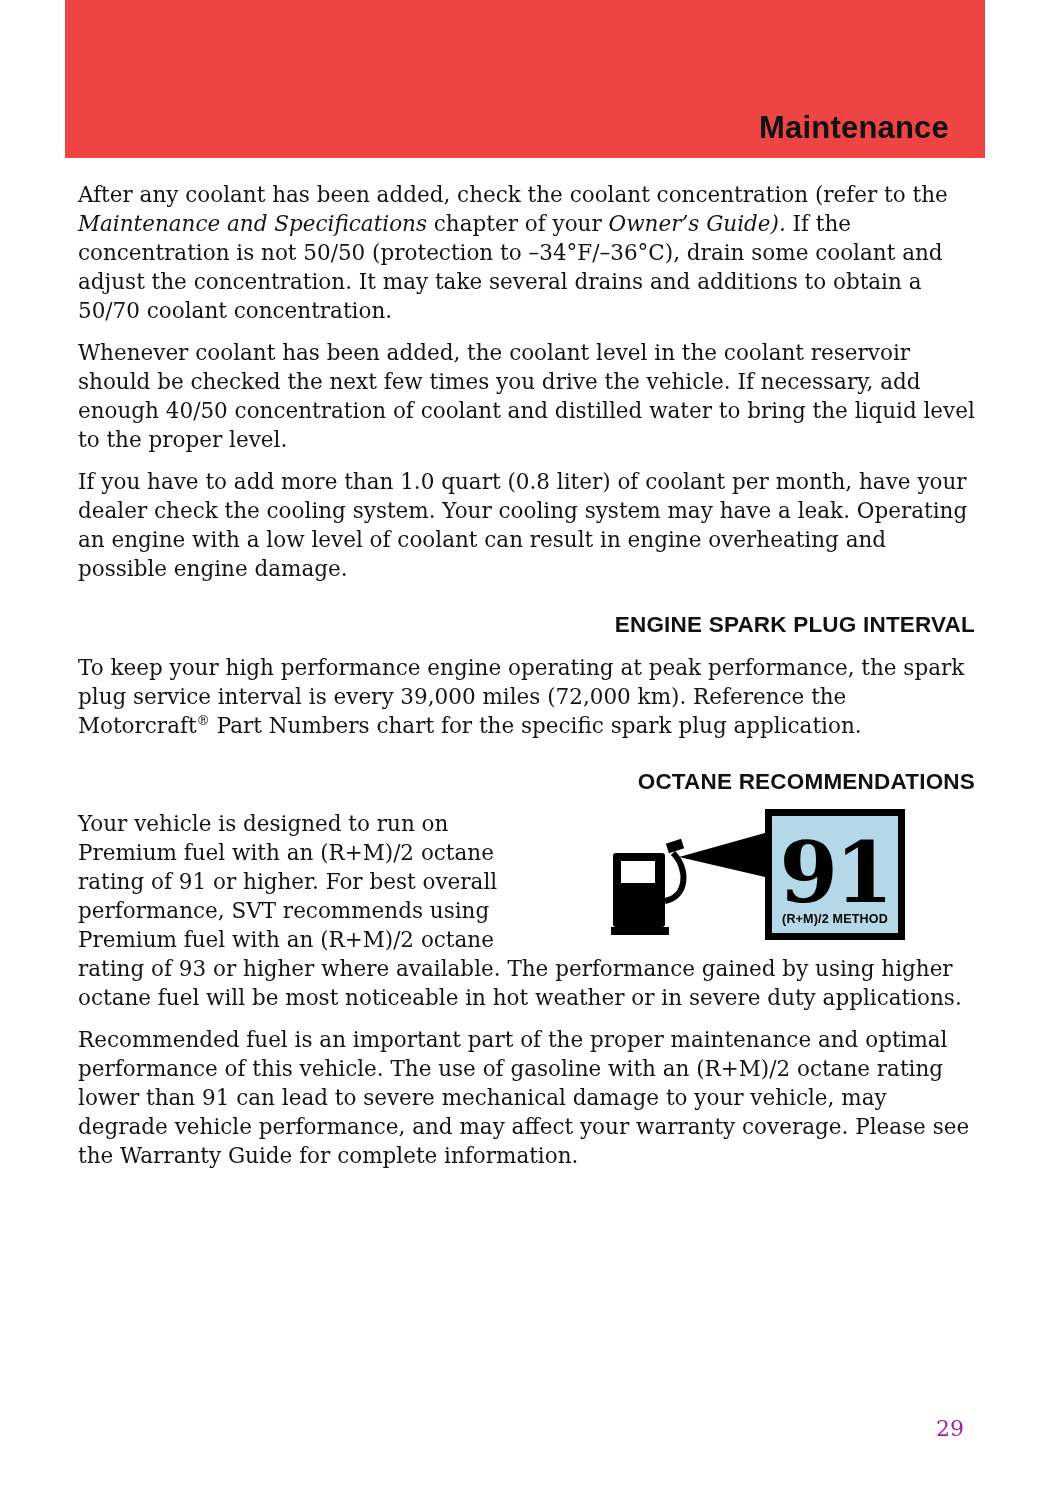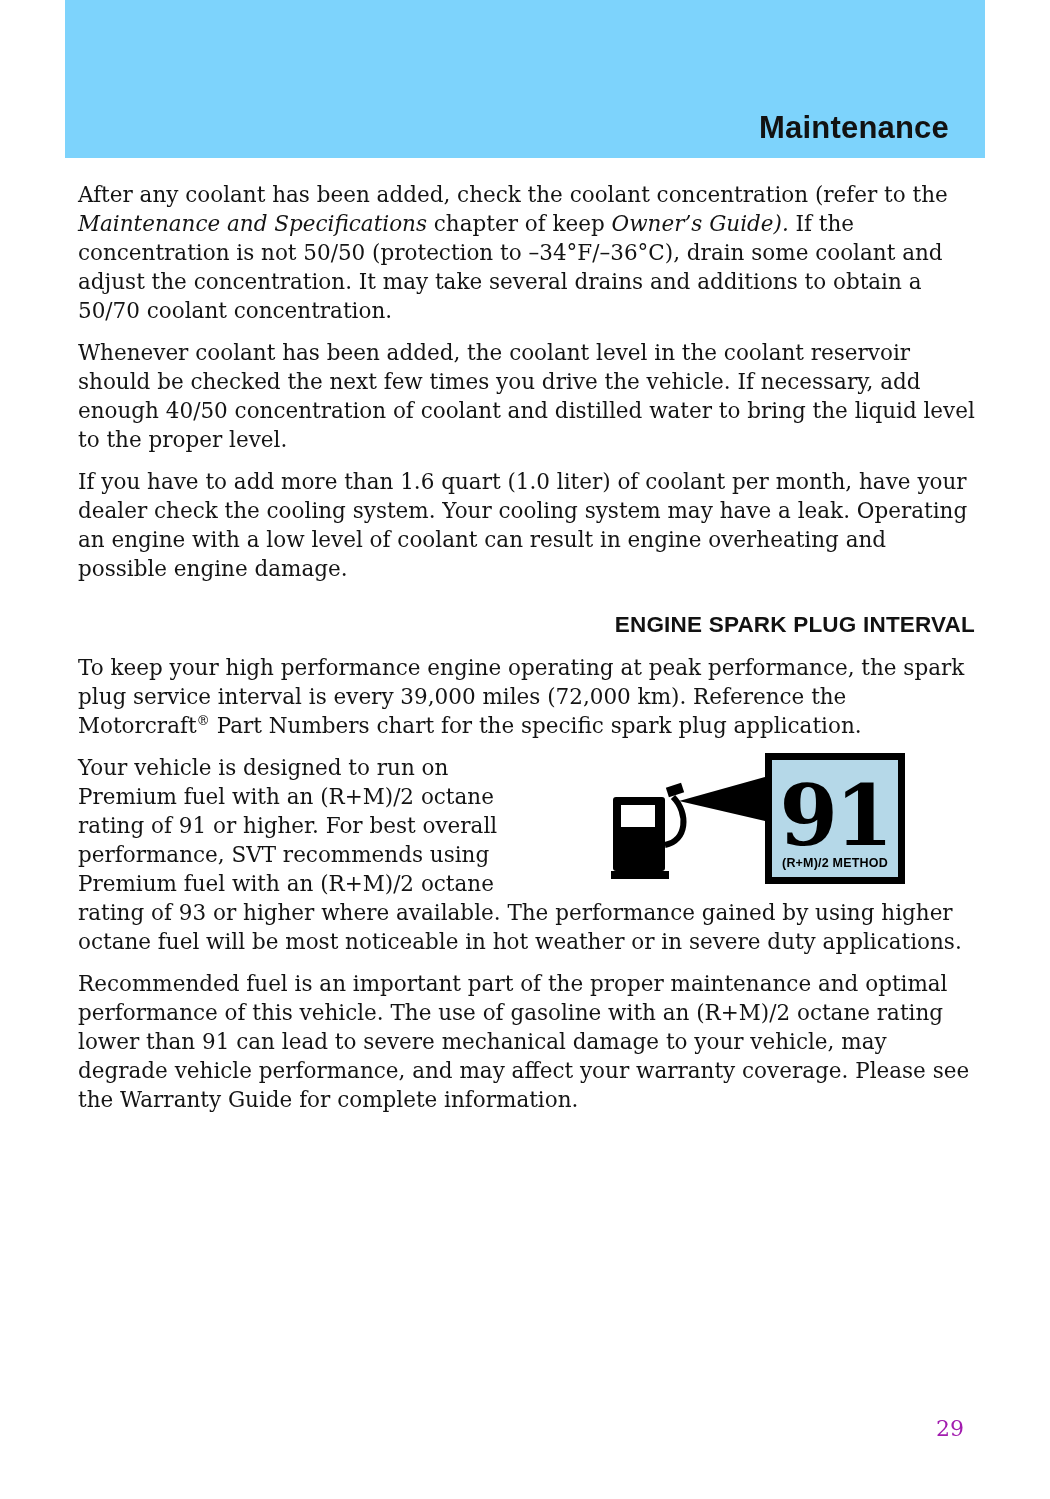--- a/index.html
+++ b/index.html
@@ -11,21 +11,21 @@
     font-family: "DejaVu Serif", serif;
     color: #141414;
     overflow: hidden;
   }
   .header-band {
     position: absolute;
     left: 65px;
     top: 0;
     width: 920px;
     height: 158px;
-    background: #7dd3fc;
+    background: #ef4444;
     box-sizing: border-box;
     display: flex;
     align-items: flex-end;
     justify-content: flex-end;
     padding: 0 36px 12px 0;
   }
   .header-band h1 {
     margin: 0;
     font-family: "Liberation Sans", sans-serif;
     font-weight: 700;
@@ -109,30 +109,31 @@
 <body>
 
 <div class="page">
 
   <header class="header-band">
     <h1>Maintenance</h1>
   </header>
 
   <main>
 
-    <p><span>After any coolant has been added, check the coolant concentration (refer to the </span><i>Maintenance and Specifications</i><span> chapter of keep </span><i>Owner’s Guide).</i><span> If the concentration is not 50/50 (protection to –34°F/–36°C), drain some coolant and adjust the concentration. It may take several drains and additions to obtain a 50/70 coolant concentration.</span></p>
+    <p><span>After any coolant has been added, check the coolant concentration (refer to the </span><i>Maintenance and Specifications</i><span> chapter of your </span><i>Owner’s Guide).</i><span> If the concentration is not 50/50 (protection to –34°F/–36°C), drain some coolant and adjust the concentration. It may take several drains and additions to obtain a 50/70 coolant concentration.</span></p>
 
     <p><span>Whenever coolant has been added, the coolant level in the coolant reservoir should be checked the next few times you drive the vehicle. If necessary, add enough 40/50 concentration of coolant and distilled water to bring the liquid level to the proper level.</span></p>
 
-    <p><span>If you have to add more than 1.6 quart (1.0 liter) of coolant per month, have your dealer check the cooling system. Your cooling system may have a leak. Operating an engine with a low level of coolant can result in engine overheating and possible engine damage.</span></p>
+    <p><span>If you have to add more than 1.0 quart (0.8 liter) of coolant per month, have your dealer check the cooling system. Your cooling system may have a leak. Operating an engine with a low level of coolant can result in engine overheating and possible engine damage.</span></p>
 
     <h2>ENGINE SPARK PLUG INTERVAL</h2>
 
     <p><span>To keep your high performance engine operating at peak performance, the spark plug service interval is every 39,000 miles (72,000 km). Reference the Motorcraft</span><sup>®</sup><span> Part Numbers chart for the specific spark plug application.</span></p>
 
+    <h2>OCTANE RECOMMENDATIONS</h2>
 
     <div>
       <figure class="octane-figure" style="margin-block:0; margin-inline:0;">
         <svg class="pump-art" width="156" height="116" viewBox="0 0 156 116" xmlns="http://www.w3.org/2000/svg">
 
           <rect x="4" y="30" width="52" height="74" rx="3" fill="#000"></rect>
           <rect x="2" y="104" width="58" height="8" fill="#000"></rect>
           <rect x="12" y="38" width="34" height="22" fill="#ffffff"></rect>
 
           <path d="M56 78 C 78 74, 80 46, 64 30" stroke="#000" stroke-width="6" fill="none"></path>

